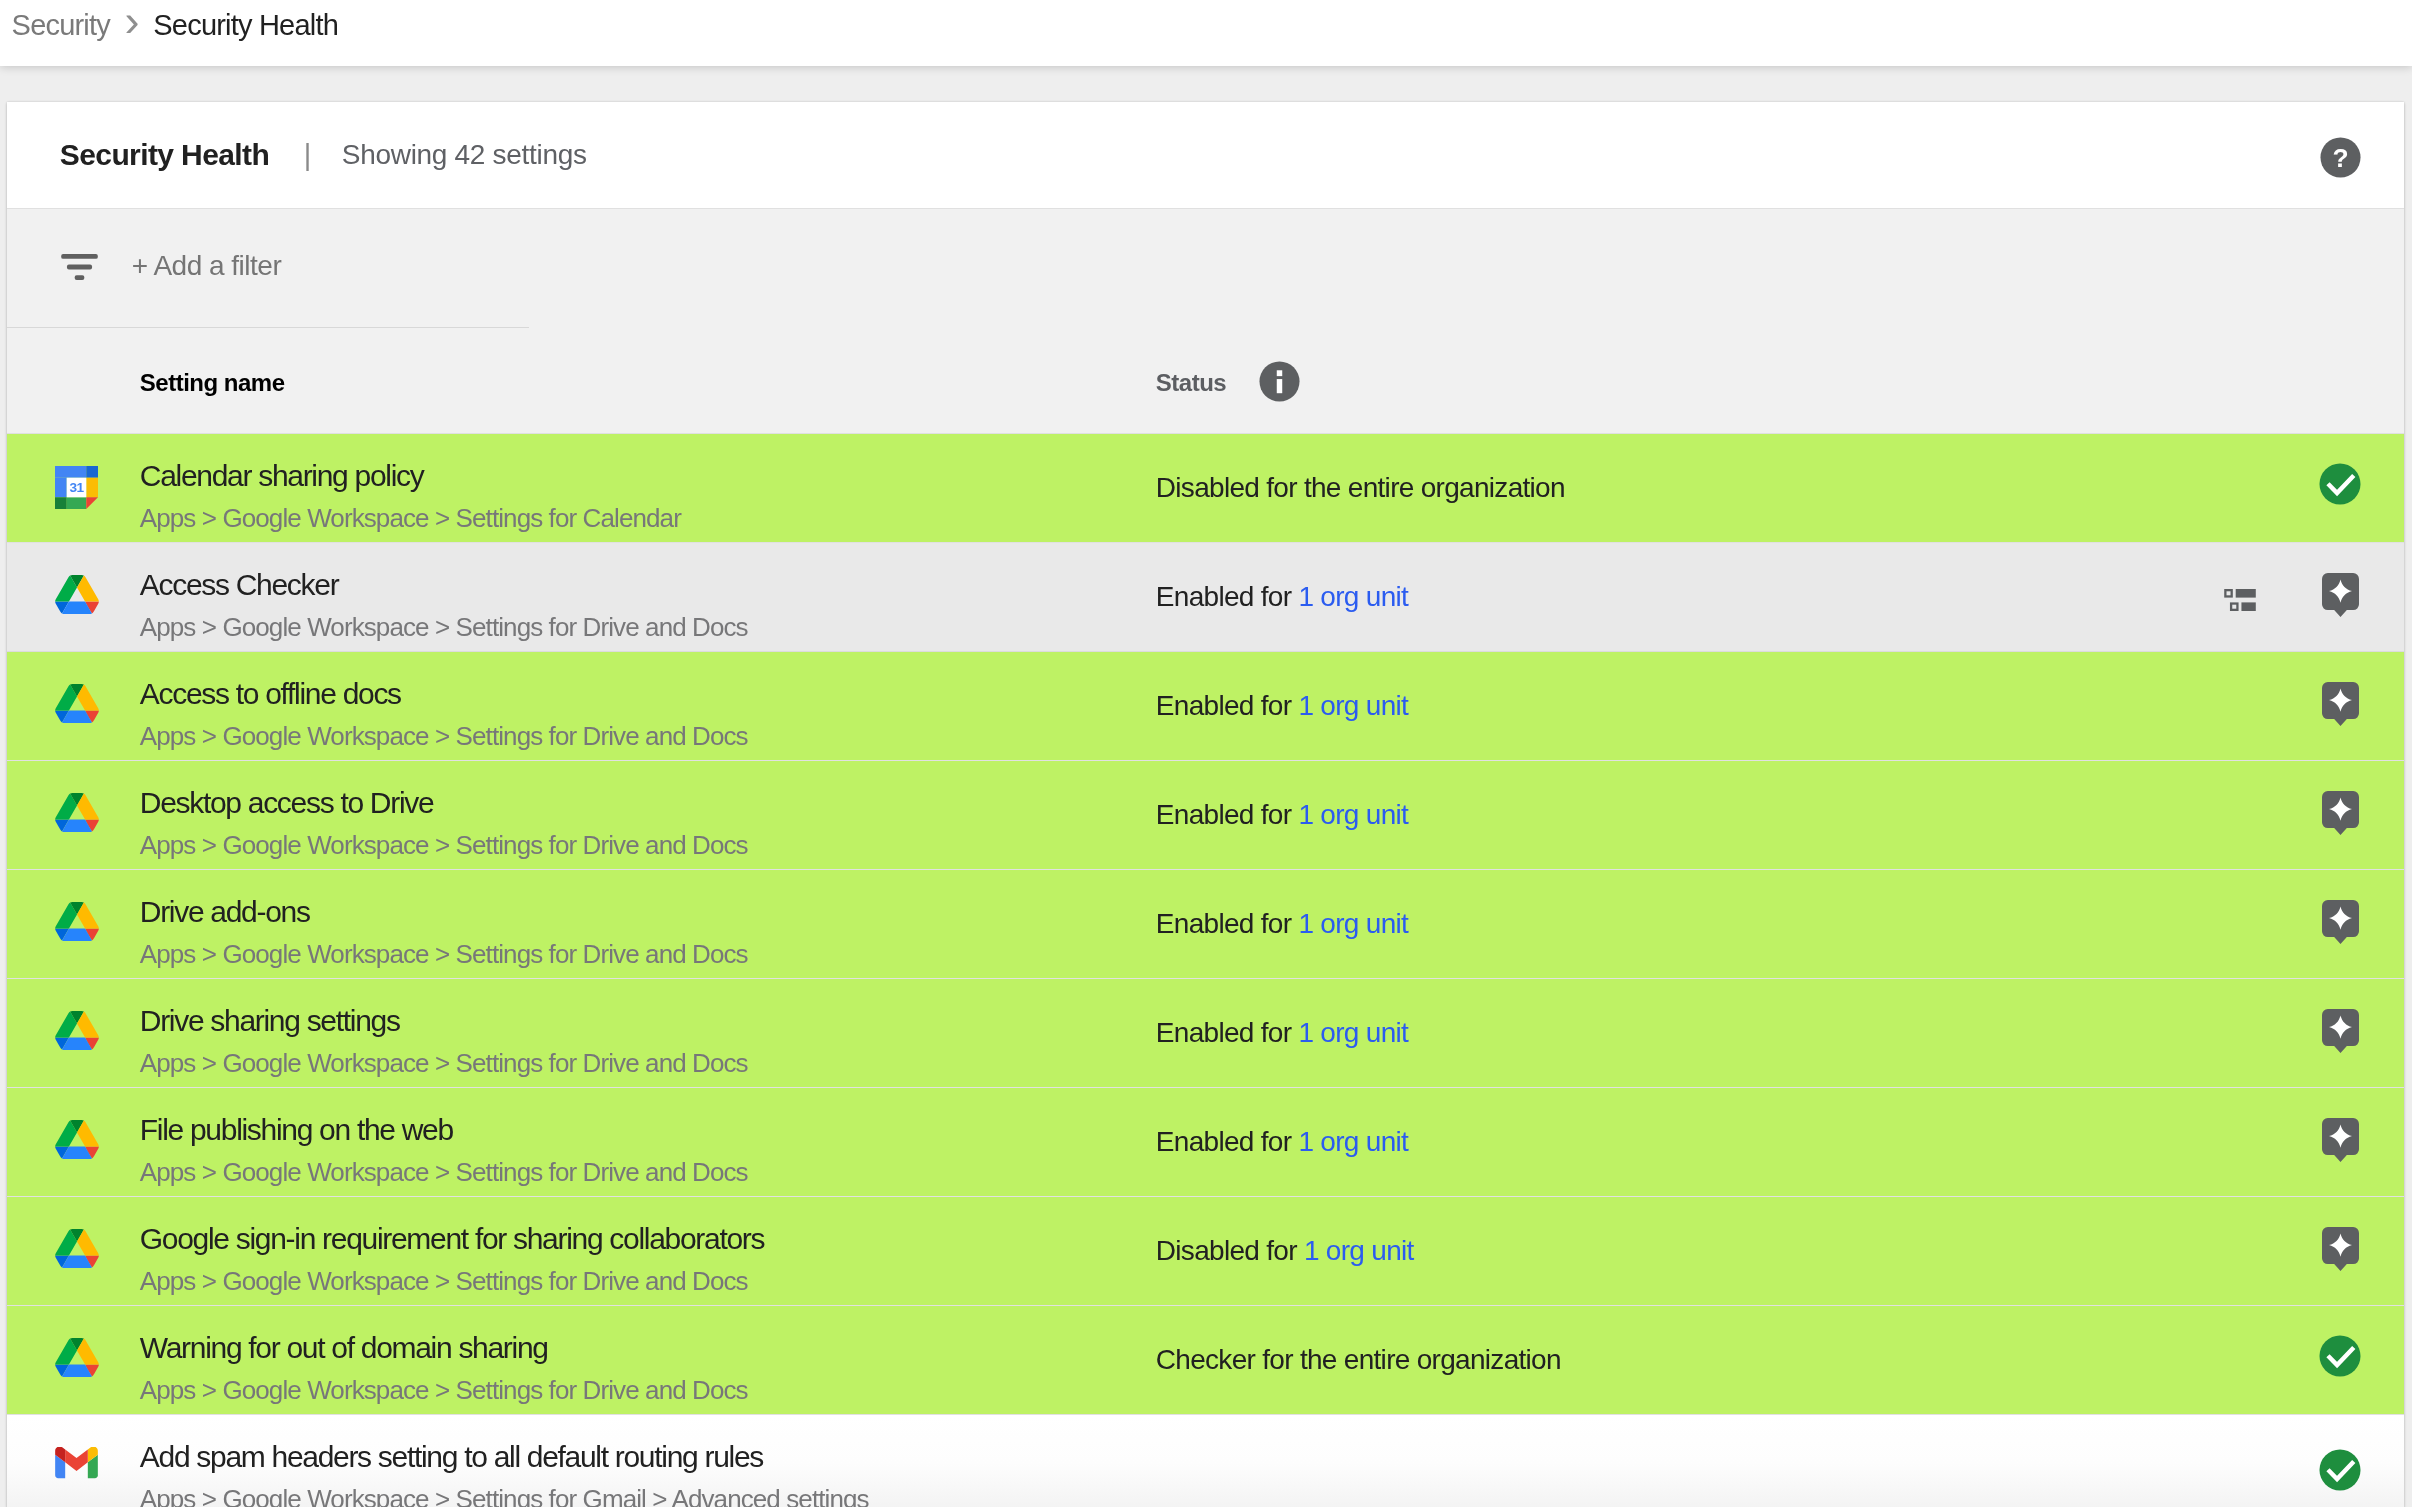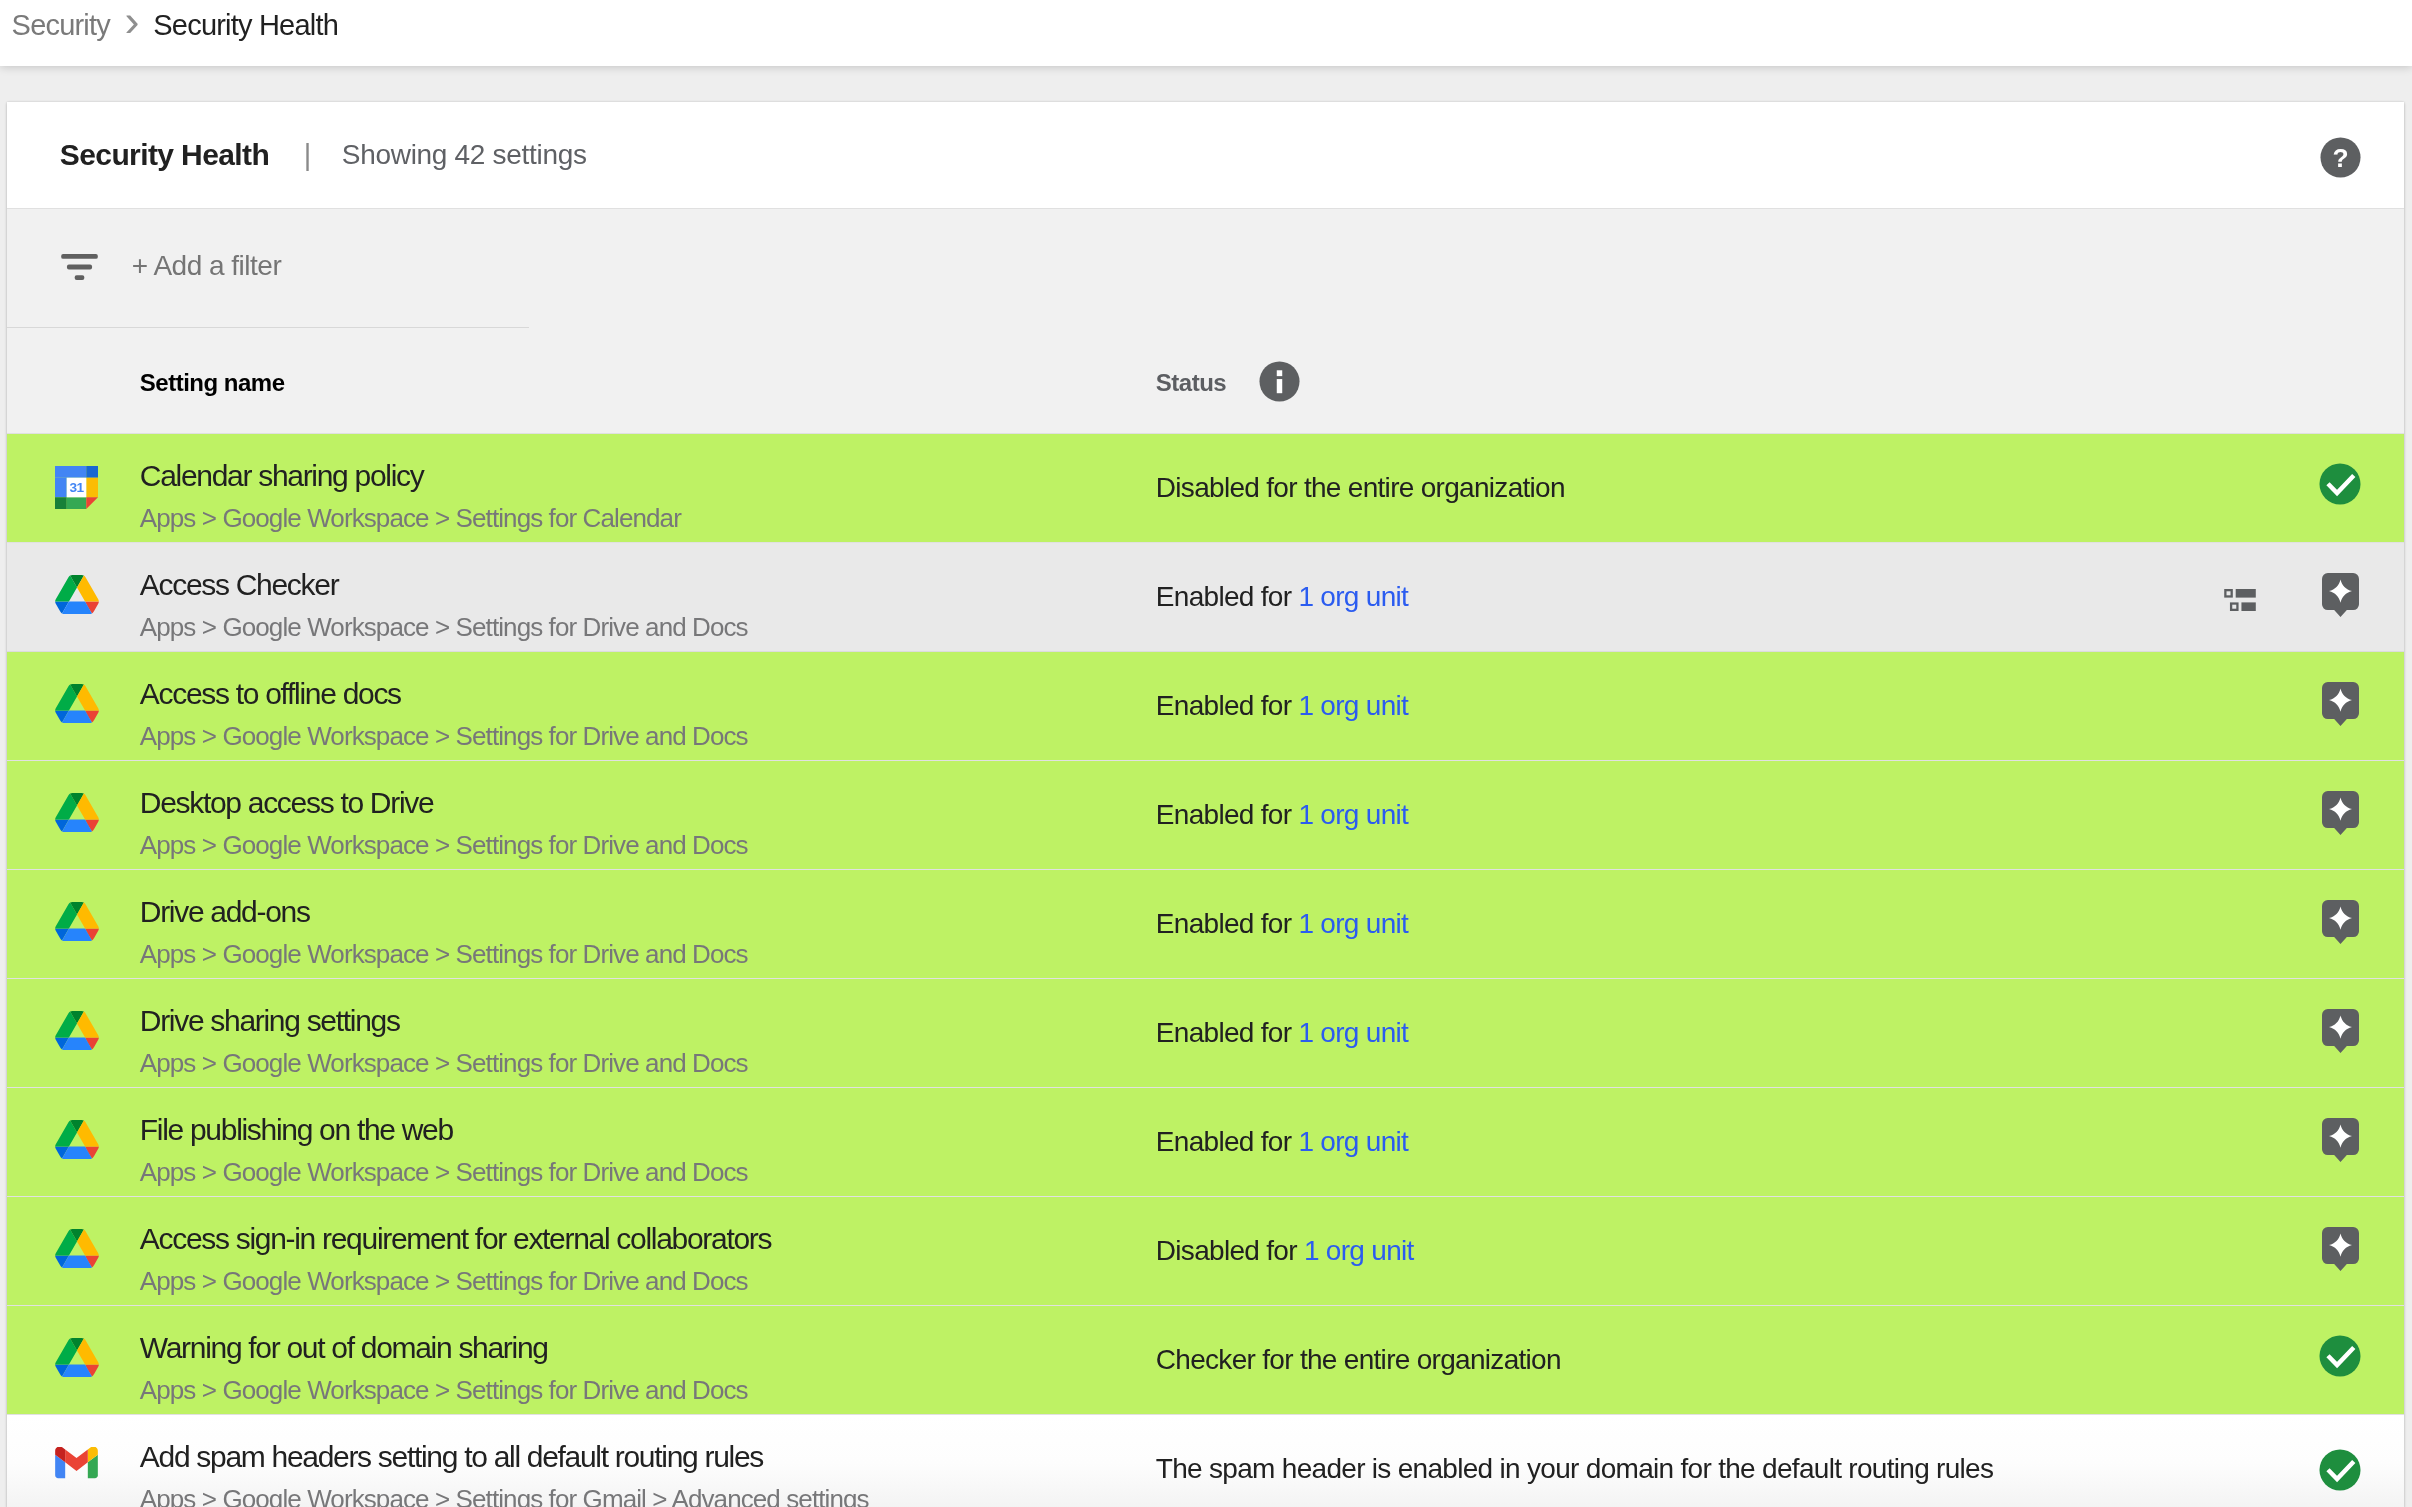--- a/index.html
+++ b/index.html
@@ -209,21 +209,21 @@
       </div>
 <div class="row ">
         <div class="appic"><svg width="44" height="39" viewBox="0 0 87.3 78">
 <path fill="#0066da" d="m6.6 66.85 3.85 6.65c.8 1.4 1.95 2.5 3.3 3.3l13.75-23.8h-27.5c0 1.55.4 3.1 1.2 4.5z"></path>
 <path fill="#00ac47" d="m43.65 25-13.75-23.8c-1.35.8-2.5 1.9-3.3 3.3l-25.4 44a9.06 9.06 0 0 0-1.2 4.5h27.5z"></path>
 <path fill="#ea4335" d="m73.55 76.8c1.35-.8 2.5-1.9 3.3-3.3l1.6-2.75 7.65-13.25c.8-1.4 1.2-2.95 1.2-4.5h-27.502l5.852 11.5z"></path>
 <path fill="#00832d" d="m43.65 25 13.75-23.8c-1.35-.8-2.9-1.2-4.5-1.2h-18.5c-1.6 0-3.15.45-4.5 1.2z"></path>
 <path fill="#2684fc" d="m59.8 53h-32.3l-13.75 23.8c1.35.8 2.9 1.2 4.5 1.2h50.8c1.6 0 3.15-.45 4.5-1.2z"></path>
 <path fill="#ffba00" d="m73.4 26.5-12.7-22c-.8-1.4-1.95-2.5-3.3-3.3l-13.75 23.8 16.15 28h27.45c0-1.55-.4-3.1-1.2-4.5z"></path>
           </svg></div>
-        <div class="rtitle">Access sign-in requirement for external collaborators</div>
+        <div class="rtitle">Google sign-in requirement for sharing collaborators</div>
         <div class="rsub">Apps &gt; Google Workspace &gt; Settings for Drive and Docs</div>
         <div class="rstatus">Disabled for <a>1 org unit</a></div>
         <div class="icshield"><svg width="37" height="44" viewBox="0 0 38 45">
 <path d="M6 0h26a6 6 0 0 1 6 6v26a6 6 0 0 1-6 6h-6.5l-6.5 7-6.5-7H6a6 6 0 0 1-6-6V6a6 6 0 0 1 6-6z" fill="#5d5f61"></path>
 <path d="M19 6.5C20.6 12.9 24.4 16.7 30.8 18.5 24.4 20.3 20.6 24.1 19 30.5 17.4 24.1 13.6 20.3 7.2 18.5 13.6 16.7 17.4 12.9 19 6.5Z" fill="#fff"></path>
           </svg></div>
       </div>
 <div class="row ">
         <div class="appic"><svg width="44" height="39" viewBox="0 0 87.3 78">
 <path fill="#0066da" d="m6.6 66.85 3.85 6.65c.8 1.4 1.95 2.5 3.3 3.3l13.75-23.8h-27.5c0 1.55.4 3.1 1.2 4.5z"></path>
@@ -244,21 +244,20 @@
 <div class="row ">
         <div class="appic"><svg width="43" height="32" viewBox="0 0 49.4 37.05">
 <path fill="#4285f4" d="M3.4 36.05h8.2V17.8L0 9.05v23.6c0 1.9 1.5 3.4 3.4 3.4z"></path>
 <path fill="#34a853" d="M37.8 36.05H46c1.9 0 3.4-1.5 3.4-3.4V9.05L37.8 17.8z"></path>
 <path fill="#fbbc04" d="M37.8 2.75v15.05l11.6-8.75v-4.6c0-4.2-4.8-6.6-8.2-4.1z"></path>
 <path fill="#ea4335" d="M11.6 17.8V2.75L24.7 12.6 37.8 2.75V17.8L24.7 27.65z"></path>
 <path fill="#c5221f" d="M0 4.45v4.6l11.6 8.75V2.75L8.2.35C4.8-2.15 0 .25 0 4.45z"></path>
           </svg></div>
         <div class="rtitle">Add spam headers setting to all default routing rules</div>
         <div class="rsub">Apps &gt; Google Workspace &gt; Settings for Gmail &gt; Advanced settings</div>
-        <div class="rstatus">The spam header is enabled in your domain for the default routing rules</div>
         <div class="icright"><svg width="42" height="42" viewBox="0 0 43 43">
             <circle cx="21.5" cy="21.5" r="21" fill="#1e8e3e"></circle>
 <path d="M9.2 21.2l9.3 9.6L35.6 12.8" stroke="#fff" stroke-width="4.6" fill="none"></path>
           </svg></div>
       </div>
   </div>
 </div>
 
 
 </body></html>

